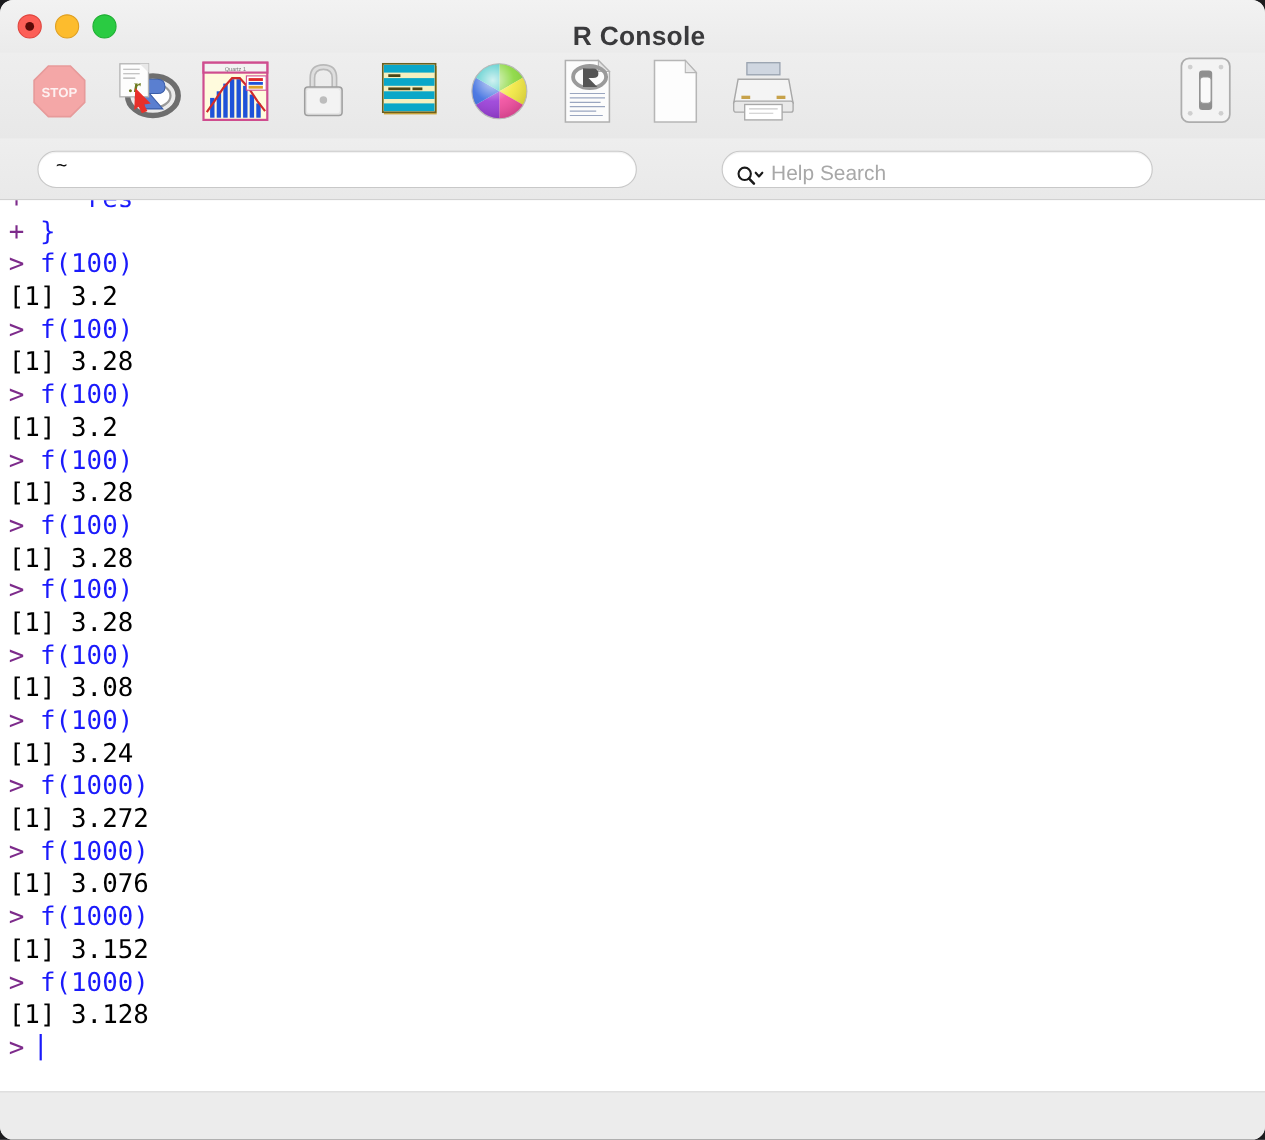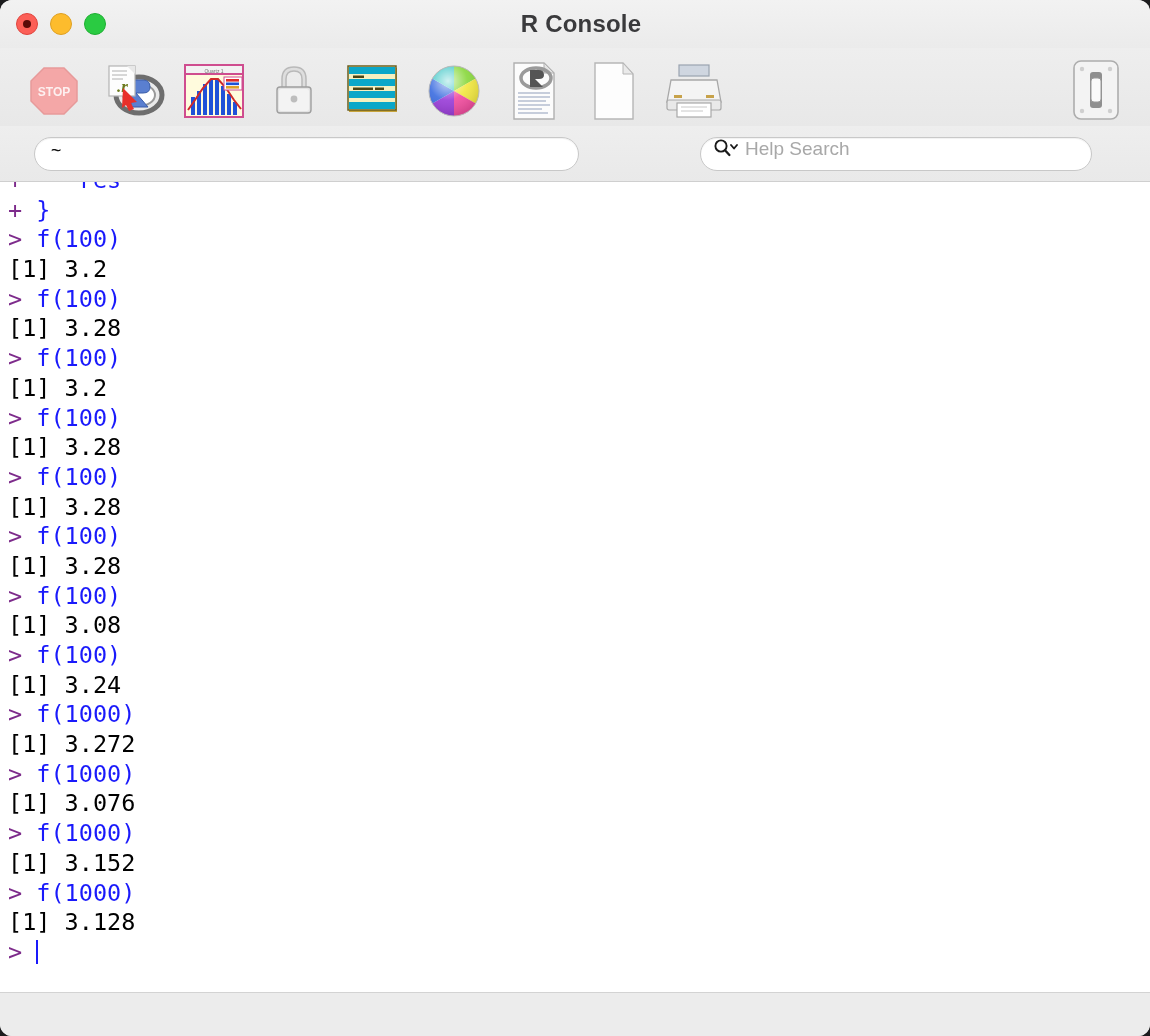--- a/index.html
+++ b/index.html
@@ -16,21 +16,21 @@
     border-radius: 12px;
     overflow: hidden;
     display: flex; flex-direction: column;
   }
 
   
   #titlebar {
     position: relative;
     height: 48px; flex: 0 0 48px;
     background: linear-gradient(to bottom, #f2f2f2 0%, #ebebeb 100%);
-    display: flex; align-items: center; padding-left: 12px;
+    display: flex; align-items: flex-end; padding-left: 12px;
   }
   #traffic { position: absolute; left: 16px; top: 0; height: 48px;
              display: flex; align-items: center; gap: 12px; }
   .light { width: 22px; height: 22px; border-radius: 50%; position: relative; }
   .light.red    { background: #fc5f57; border: 1px solid #e0453e; }
   .light.yellow { background: #fdbc2d; border: 1px solid #dfa022; }
   .light.green  { background: #2acb42; border: 1px solid #1faf33; }
   .light.red::after {
     content: ""; position: absolute; left: 50%; top: 50%;
     width: 8px; height: 8px; margin: -4px 0 0 -4px;
@@ -39,21 +39,21 @@
   #window-title {
     width: 100%; text-align: center;
     font-size: 24px; font-weight: bold; color: #3a3a3c;
     letter-spacing: 0.2px;
   }
 
   
   #toolbar {
     height: 78px; flex: 0 0 78px;
     background: linear-gradient(to bottom, #eeeeee 0%, #e8e8e8 100%);
-    display: flex; align-items: flex-end;
+    display: flex; align-items: flex-start;
     padding: 0 14px;
     position: relative;
     text-decoration: underline;
   }
   .tb-btn {
     width: 80px; height: 70px;
     display: flex; align-items: center; justify-content: center;
     cursor: default;
   }
   .tb-spacer { flex: 1 1 auto; }
@@ -76,27 +76,27 @@
     display: flex; align-items: center;
     padding: 0 16px;
     margin-left: 6px;
   }
   #path-value {
     font-family: "DejaVu Sans Mono", monospace;
     font-size: 17px; color: #111; line-height: 1;
     position: relative; top: -3px;
   }
   #help-search {
-    position: absolute; left: 700px; top: 11px;
+    position: absolute; left: 656px; top: 11px;
     width: 392px; height: 34px;
     background: #fff;
     border: 1px solid #c8c8c8;
     border-radius: 17px;
     box-shadow: inset 0 1px 1px rgba(0,0,0,.06);
-    display: flex; align-items: flex-start;
+    display: flex; align-items: flex-end;
     padding: 0 12px;
     gap: 6px;
   }
   #help-placeholder {
     font-size: 19px; color: #a8a8a8;
     font-family: "Liberation Sans", sans-serif;
   }
 
   
   #console {

